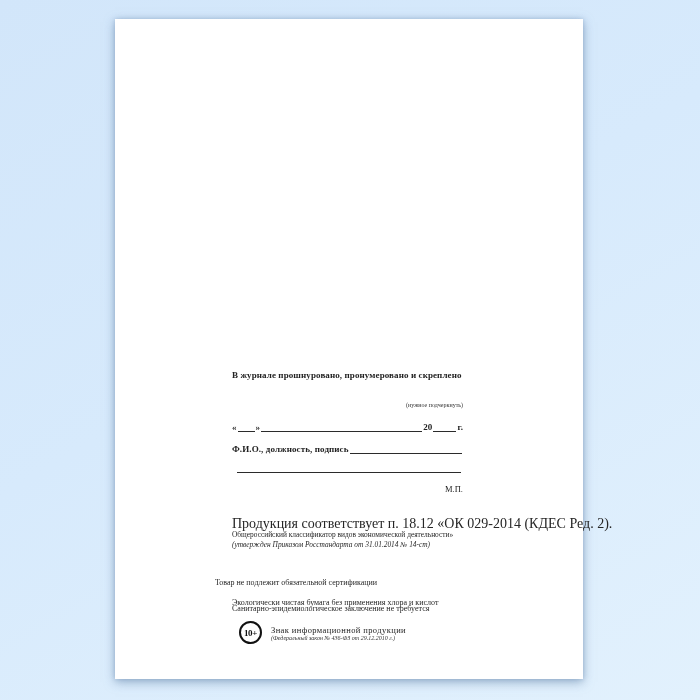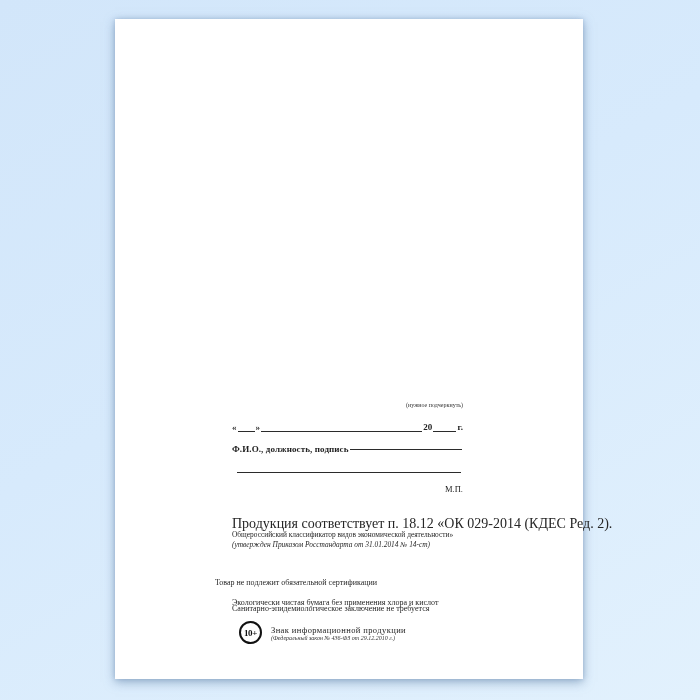--- a/index.html
+++ b/index.html
@@ -78,35 +78,36 @@
   }
   .znak-label { position: absolute; left: 156px; top: 606px; font-size: 8.5px; line-height: 11px; letter-spacing: 0.4px; white-space: nowrap; }
   .fed-note   { position: absolute; left: 156px; top: 615px; font-size: 6px; line-height: 8px; font-style: italic; color: #333; white-space: nowrap; }
 </style>
 </head>
 <body>
 
 <div class="canvas">
   <div class="page">
 
+    <div class="tline b1" style="top:351px;">В журнале прошнуровано, пронумеровано и скреплено</div>
 
 
     <div class="tline note" style="top:382px;">(нужное подчеркнуть)</div>
 
     <div class="tline b1 row" style="top:403px;">
       <span>«</span>
       <span class="fill w17"></span>
       <span>»</span>
       <span class="fill grow"></span>
       <span>20</span>
       <span class="fill w23"></span>
       <span>г.</span>
     </div>
 
-    <div class="tline b1 row" style="top:425px;align-items:center;">
+    <div class="tline b1 row" style="top:425px;">
       <span>Ф.И.О., должность, подпись</span>
       <span class="fill grow"></span>
     </div>
 
     <div class="rule" style="top:453px;"></div>
 
     <div class="tline right" style="top:465px; font-size:8.5px;">М.П.</div>
 
     <div class="tline p-lg" style="top:500px;">Продукция соответствует п. 18.12 «ОК 029-2014 (КДЕС Ред. 2).</div>
 

